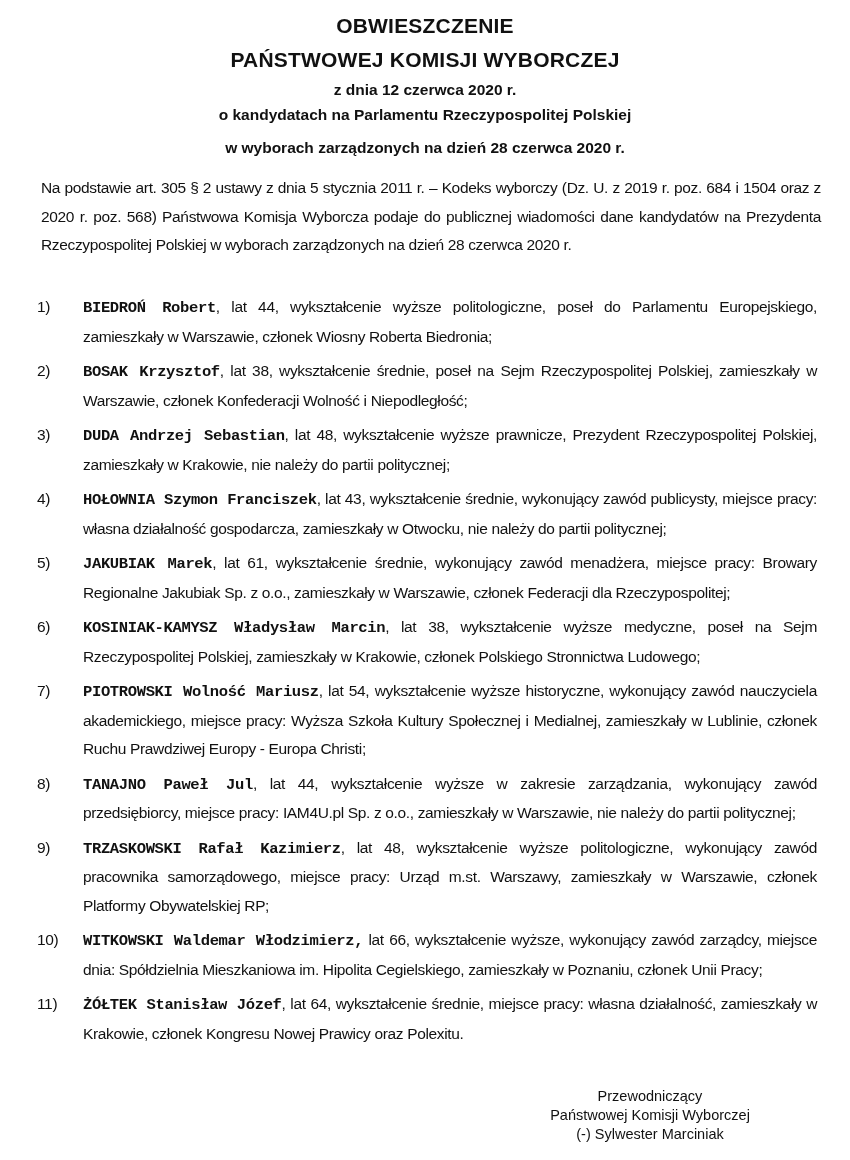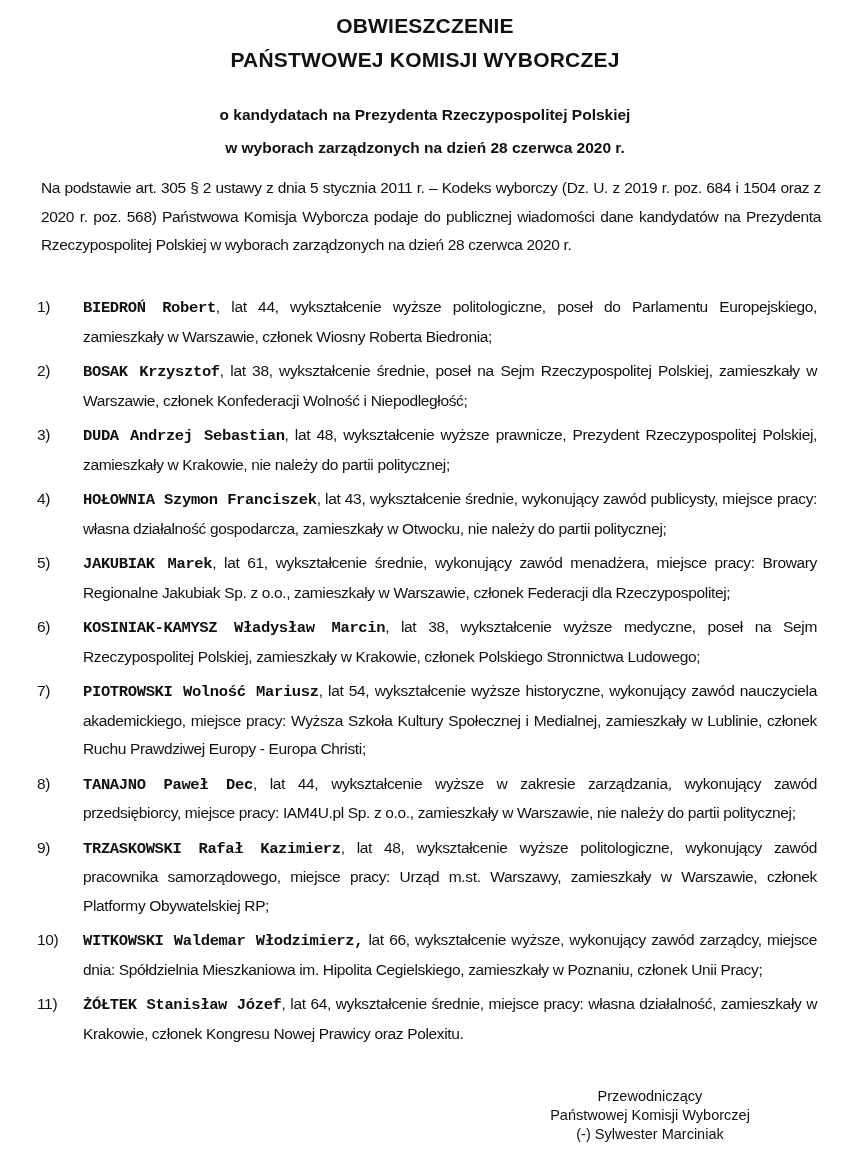--- a/index.html
+++ b/index.html
@@ -102,34 +102,35 @@
       line-height: 19px;
     }
   </style>
 </head>
 <body>
 
 <div class="page">
 
   <div class="header h-title">OBWIESZCZENIE</div>
   <div class="header h-title2">PAŃSTWOWEJ KOMISJI WYBORCZEJ</div>
-  <div class="header h-sub2">o kandydatach na Prezydenta Rzeczypospolitej Polskiej</div>
+  <div class="header h-sub1">z dnia 12 czerwca 2020 r.</div>
+  <div class="header h-sub2">o kandydatach na Parlamentu Rzeczypospolitej Polskiej</div>
   <div class="header h-sub3">w wyborach zarządzonych na dzień 28 czerwca 2020 r.</div>
 
   <p class="intro" style="margin:4px;">Na podstawie art. 305 § 2 ustawy z dnia 5 stycznia 2011 r. – Kodeks wyborczy (Dz. U. z 2019 r. poz. 684 i 1504 oraz z 2020 r. poz. 568) Państwowa Komisja Wyborcza podaje do publicznej wiadomości dane kandydatów na Prezydenta Rzeczypospolitej Polskiej w wyborach zarządzonych na dzień 28 czerwca 2020 r.</p>
 
   <ol class="candidates">
     <li class="cand"><span class="num">1)</span><span class="name">BIEDROŃ Robert</span><span>, lat 44, wykształcenie wyższe politologiczne, poseł do Parlamentu Europejskiego, zamieszkały w Warszawie, członek Wiosny Roberta Biedronia;</span></li>
     <li class="cand"><span class="num">2)</span><span class="name">BOSAK Krzysztof</span><span>, lat 38, wykształcenie średnie, poseł na Sejm Rzeczypospolitej Polskiej, zamieszkały w Warszawie, członek Konfederacji Wolność i Niepodległość;</span></li>
     <li class="cand"><span class="num">3)</span><span class="name">DUDA Andrzej Sebastian</span><span>, lat 48, wykształcenie wyższe prawnicze, Prezydent Rzeczypospolitej Polskiej, zamieszkały w Krakowie, nie należy do partii politycznej;</span></li>
     <li class="cand"><span class="num">4)</span><span class="name">HOŁOWNIA Szymon Franciszek</span><span>, lat 43, wykształcenie średnie, wykonujący zawód publicysty, miejsce pracy: własna działalność gospodarcza, zamieszkały w Otwocku, nie należy do partii politycznej;</span></li>
     <li class="cand"><span class="num">5)</span><span class="name">JAKUBIAK Marek</span><span>, lat 61, wykształcenie średnie, wykonujący zawód menadżera, miejsce pracy: Browary Regionalne Jakubiak Sp. z o.o., zamieszkały w Warszawie, członek Federacji dla Rzeczypospolitej;</span></li>
     <li class="cand"><span class="num">6)</span><span class="name">KOSINIAK-KAMYSZ Władysław Marcin</span><span>, lat 38, wykształcenie wyższe medyczne, poseł na Sejm Rzeczypospolitej Polskiej, zamieszkały w Krakowie, członek Polskiego Stronnictwa Ludowego;</span></li>
     <li class="cand"><span class="num">7)</span><span class="name">PIOTROWSKI Wolność Mariusz</span><span>, lat 54, wykształcenie wyższe historyczne, wykonujący zawód nauczyciela akademickiego, miejsce pracy: Wyższa Szkoła Kultury Społecznej i Medialnej, zamieszkały w Lublinie, członek Ruchu Prawdziwej Europy - Europa Christi;</span></li>
-    <li class="cand"><span class="num">8)</span><span class="name">TANAJNO Paweł Dec</span><span>, lat 44, wykształcenie wyższe w zakresie zarządzania, wykonujący zawód przedsiębiorcy, miejsce pracy: IAM4U.pl Sp. z o.o., zamieszkały w Warszawie, nie należy do partii politycznej;</span></li>
+    <li class="cand"><span class="num">8)</span><span class="name">TANAJNO Paweł Jul</span><span>, lat 44, wykształcenie wyższe w zakresie zarządzania, wykonujący zawód przedsiębiorcy, miejsce pracy: IAM4U.pl Sp. z o.o., zamieszkały w Warszawie, nie należy do partii politycznej;</span></li>
     <li class="cand"><span class="num">9)</span><span class="name">TRZASKOWSKI Rafał Kazimierz</span><span>, lat 48, wykształcenie wyższe politologiczne, wykonujący zawód pracownika samorządowego, miejsce pracy: Urząd m.st. Warszawy, zamieszkały w Warszawie, członek Platformy Obywatelskiej RP;</span></li>
     <li class="cand"><span class="num">10)</span><span class="name">WITKOWSKI Waldemar Włodzimierz,</span><span> lat 66, wykształcenie wyższe, wykonujący zawód zarządcy, miejsce dnia: Spółdzielnia Mieszkaniowa im. Hipolita Cegielskiego, zamieszkały w Poznaniu, członek Unii Pracy;</span></li>
     <li class="cand"><span class="num">11)</span><span class="name">ŻÓŁTEK Stanisław Józef</span><span>, lat 64, wykształcenie średnie, miejsce pracy: własna działalność, zamieszkały w Krakowie, członek Kongresu Nowej Prawicy oraz Polexitu.</span></li>
   </ol>
 
   <div class="signature">
     <div>Przewodniczący</div>
     <div>Państwowej Komisji Wyborczej</div>
     <div>(-) Sylwester Marciniak</div>
   </div>

